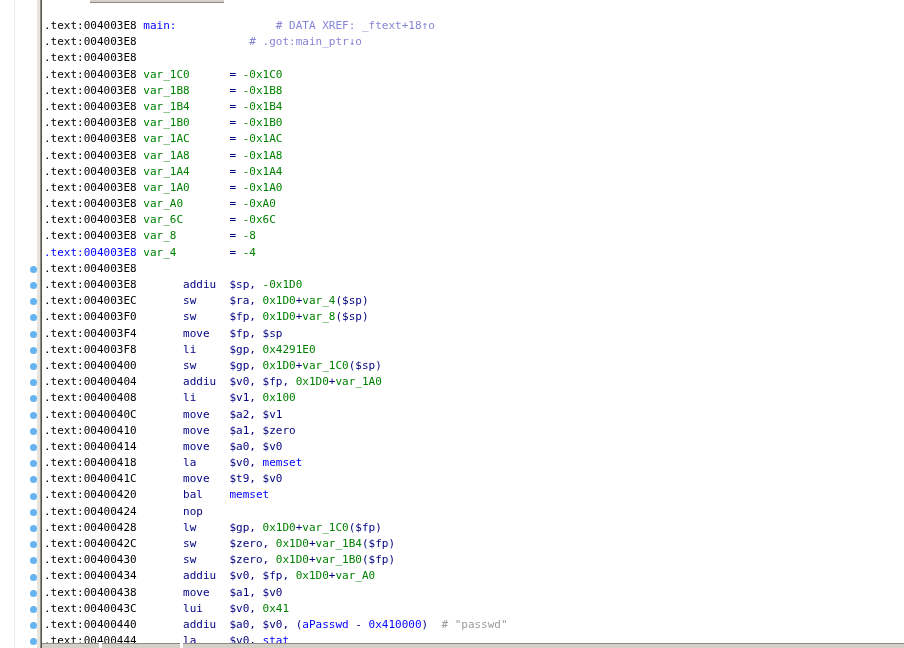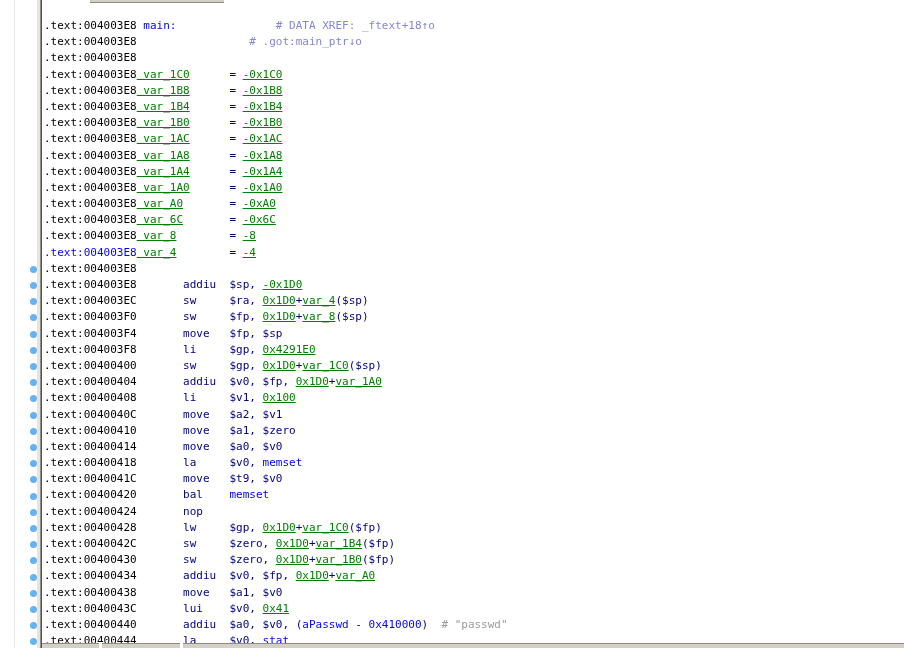--- a/index.html
+++ b/index.html
@@ -15,21 +15,21 @@
            padding:2px 0 8px 2px;box-sizing:border-box;white-space:pre;overflow:hidden;}
   .line{height:16.2px;white-space:pre;}
   .dot{position:absolute;left:30px;width:7px;height:7px;border-radius:50%;}
   
   .seg-a{}  .seg-A{} .seg-n{} .seg-g{} .seg-b{} .seg-x{} .seg-c{}
   
   #top-fragment{position:absolute;left:90px;top:0;width:134px;height:2px;background:#d4d0c8;border-bottom:1px solid #8f8c85;}
   #bottom-bar{position:absolute;left:42px;top:643px;width:862px;height:5px;background:#d4d0c8;border-top:1px solid #8f8c85;box-sizing:content-box;}
   .bar-gap{position:absolute;top:642px;width:3px;height:6px;background:#ffffff;}
 </style>
-<style>.seg-a{color:#000000;}.seg-A{color:#0000ff;}.seg-n{color:#000080;}.seg-g{color:#008000;text-decoration:underline;}.seg-b{color:#0000ff;}.seg-x{color:#8585d6;}.seg-c{color:#9c9c9c;}</style></head>
+<style>.seg-a{color:#000000;}.seg-A{color:#0000ff;}.seg-n{color:#000080;}.seg-g{color:#008000;}.seg-b{color:#0000ff;}.seg-x{color:#8585d6;}.seg-c{color:#9c9c9c;}</style></head>
 <body>
 
 <div id="screen">
   <div id="gutter">
       <div class="dot" style="background: rgb(102, 179, 242); top: 265.7px;"></div>
       <div class="dot" style="background: rgb(102, 179, 242); top: 281.9px;"></div>
       <div class="dot" style="background: rgb(102, 179, 242); top: 298.1px;"></div>
       <div class="dot" style="background: rgb(102, 179, 242); top: 314.3px;"></div>
       <div class="dot" style="background: rgb(102, 179, 242); top: 330.5px;"></div>
       <div class="dot" style="background: rgb(102, 179, 242); top: 346.7px;"></div>

